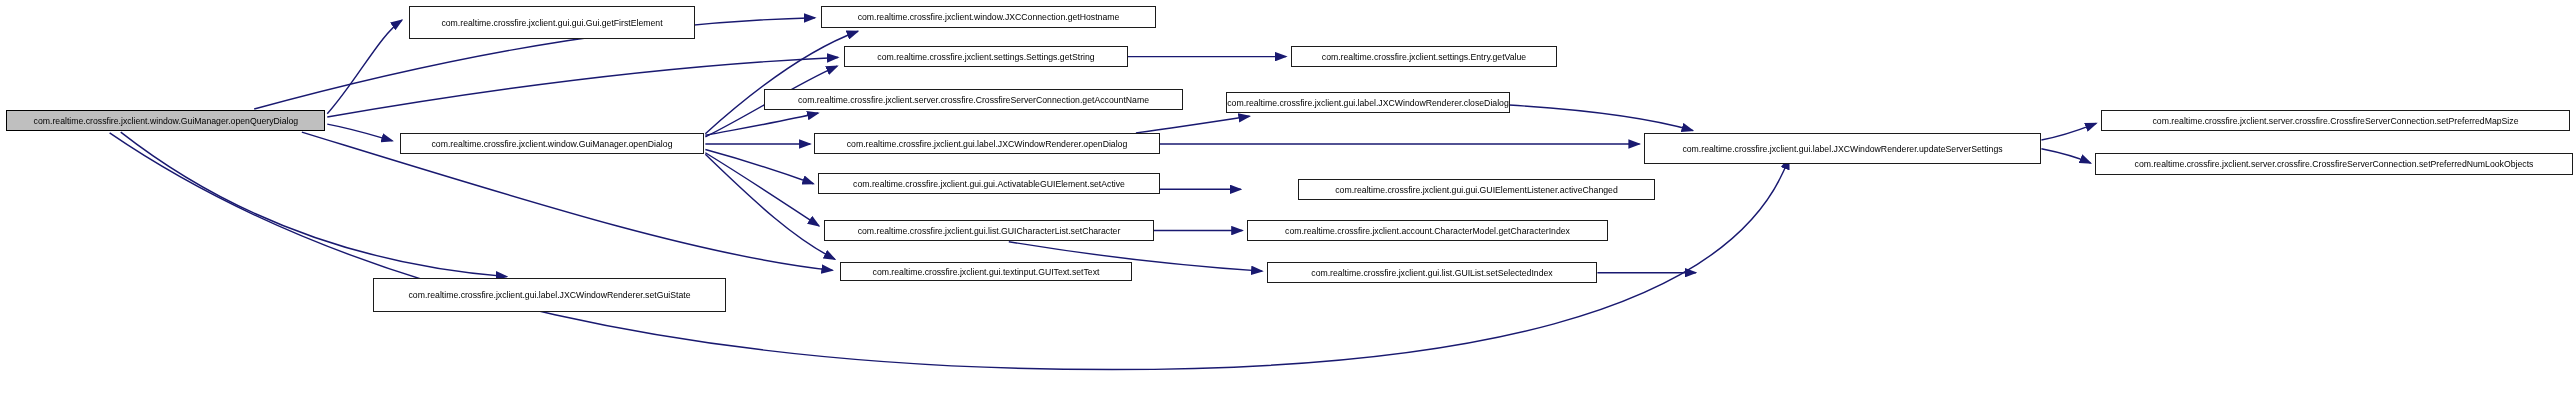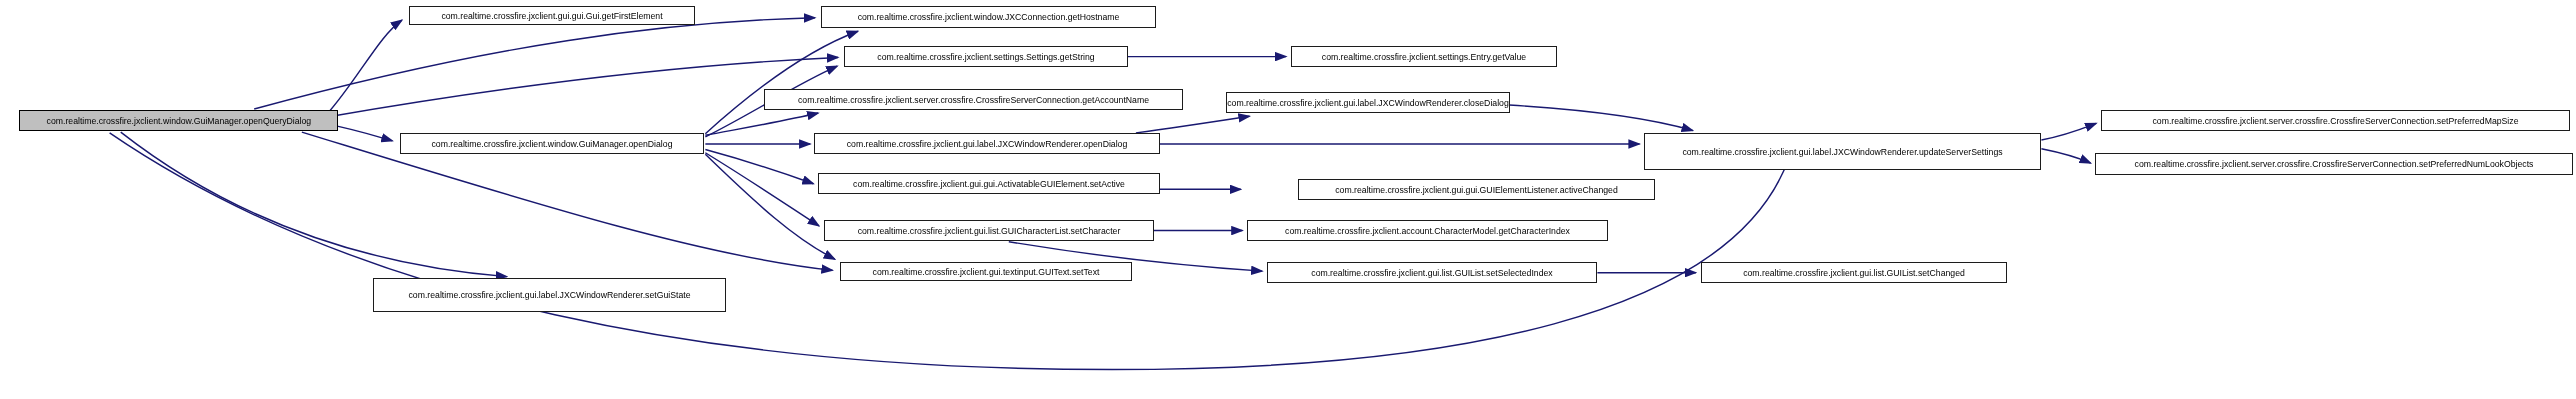--- a/index.html
+++ b/index.html
@@ -2,21 +2,21 @@
 <html style="font-size:12.7px"><head>
 <meta charset="utf-8">
 <style>
   html,body{margin:0;padding:0;background:#ffffff;}
   .canvas{position:relative;width:2576px;height:400px;background:#ffffff;overflow:hidden;
           font-family:"Liberation Sans","DejaVu Sans",sans-serif;}
   .edges{position:absolute;left:0;top:0;width:2576px;height:400px;}
   .node{position:absolute;box-sizing:border-box;border:1.2px solid #1c1c1c;background:#ffffff;
         display:flex;align-items:center;justify-content:center;white-space:nowrap;
         font-size:8.7px;color:#000000;cursor:pointer;}
-  .node.focus{background:#bfbfbf;border:1.6px solid #000000;font-weight:normal;margin-left:13px;}
+  .node.focus{background:#bfbfbf;border:1.6px solid #000000;font-weight:normal;}
 </style>
 </head>
 <body>
 
 <div class="canvas">
 
   <svg class="edges" viewBox="0 0 3243 503" xmlns="http://www.w3.org/2000/svg">
     <defs>
       <marker id="arrow" markerUnits="userSpaceOnUse" markerWidth="16" markerHeight="12" refX="14" refY="6" orient="auto">
         <path d="M0,0 L16,6 L0,12 z" fill="#191970"></path>
@@ -45,52 +45,51 @@
       <path d="M 1452,290 L 1564,290" marker-end="url(#arrow)"></path>
       <path d="M 1270,304 C 1385,323 1482,334 1589,341" marker-end="url(#arrow)"></path>
       <path d="M 2011,343 L 2135,343" marker-end="url(#arrow)"></path>
       <path d="M 2570,176 C 2602,170 2621,162 2639,155" marker-end="url(#arrow)"></path>
       <path d="M 2570,187 C 2600,193 2618,199 2632,205" marker-end="url(#arrow)"></path>
     </g>
   </svg>
 
   <div class="node focus" style="left:6.4px;top:110px;width:319px;height:21.4px">com.realtime.crossfire.jxclient.window.GuiManager.openQueryDialog</div>
 
-  <div class="node" style="left:409px;top:6.4px;width:286px;height:19px">com.realtime.crossfire.jxclient.gui.gui.Gui.getFirstElement</div>
+  <div class="node" style="left:409px;top:6.4px;width:286px;height:33px">com.realtime.crossfire.jxclient.gui.gui.Gui.getFirstElement</div>
 
   <div class="node" style="left:844px;top:46px;width:284px;height:21.4px">com.realtime.crossfire.jxclient.settings.Settings.getString</div>
 
   <div class="node" style="left:821px;top:6.4px;width:335px;height:21.4px">com.realtime.crossfire.jxclient.window.JXCConnection.getHostname</div>
 
   <div class="node" style="left:1291px;top:46px;width:266px;height:21.4px">com.realtime.crossfire.jxclient.settings.Entry.getValue</div>
 
   <div class="node" style="left:764px;top:89px;width:419px;height:21.4px">com.realtime.crossfire.jxclient.server.crossfire.CrossfireServerConnection.getAccountName</div>
 
   <div class="node" style="left:1226px;top:92px;width:284px;height:21.4px">com.realtime.crossfire.jxclient.gui.label.JXCWindowRenderer.closeDialog</div>
 
   <div class="node" style="left:400px;top:133px;width:304px;height:21.4px">com.realtime.crossfire.jxclient.window.GuiManager.openDialog</div>
 
   <div class="node" style="left:814px;top:133px;width:346px;height:21.4px">com.realtime.crossfire.jxclient.gui.label.JXCWindowRenderer.openDialog</div>
 
-  <div class="node" style="left:1644px;top:133px;width:397px;height:37px">com.realtime.crossfire.jxclient.gui.label.JXCWindowRenderer.updateServerSettings</div>
+  <div class="node" style="left:1644px;top:133px;width:397px;height:31px">com.realtime.crossfire.jxclient.gui.label.JXCWindowRenderer.updateServerSettings</div>
 
   <div class="node" style="left:2101px;top:110px;width:469px;height:21.4px">com.realtime.crossfire.jxclient.server.crossfire.CrossfireServerConnection.setPreferredMapSize</div>
 
   <div class="node" style="left:2095px;top:153px;width:478px;height:22px">com.realtime.crossfire.jxclient.server.crossfire.CrossfireServerConnection.setPreferredNumLookObjects</div>
 
   <div class="node" style="left:818px;top:173px;width:342px;height:21.4px">com.realtime.crossfire.jxclient.gui.gui.ActivatableGUIElement.setActive</div>
 
   <div class="node" style="left:1298px;top:179px;width:357px;height:21.4px">com.realtime.crossfire.jxclient.gui.gui.GUIElementListener.activeChanged</div>
 
   <div class="node" style="left:1247px;top:220px;width:361px;height:21.4px">com.realtime.crossfire.jxclient.account.CharacterModel.getCharacterIndex</div>
 
   <div class="node" style="left:824px;top:220px;width:330px;height:21.4px">com.realtime.crossfire.jxclient.gui.list.GUICharacterList.setCharacter</div>
 
   <div class="node" style="left:840px;top:262px;width:292px;height:19px">com.realtime.crossfire.jxclient.gui.textinput.GUIText.setText</div>
 
   <div class="node" style="left:1267px;top:262px;width:330px;height:21.4px">com.realtime.crossfire.jxclient.gui.list.GUIList.setSelectedIndex</div>
 
-  <div class="node" style="left:1701px;top:262px;width:306px;height:21.4px">com.realtime.crossfire.jxclient.gui.list.GUIList.setChanged</div>
 
   <div class="node" style="left:373px;top:278px;width:353px;height:34px">com.realtime.crossfire.jxclient.gui.label.JXCWindowRenderer.setGuiState</div>
 
 </div>
 
 
 </body></html>

